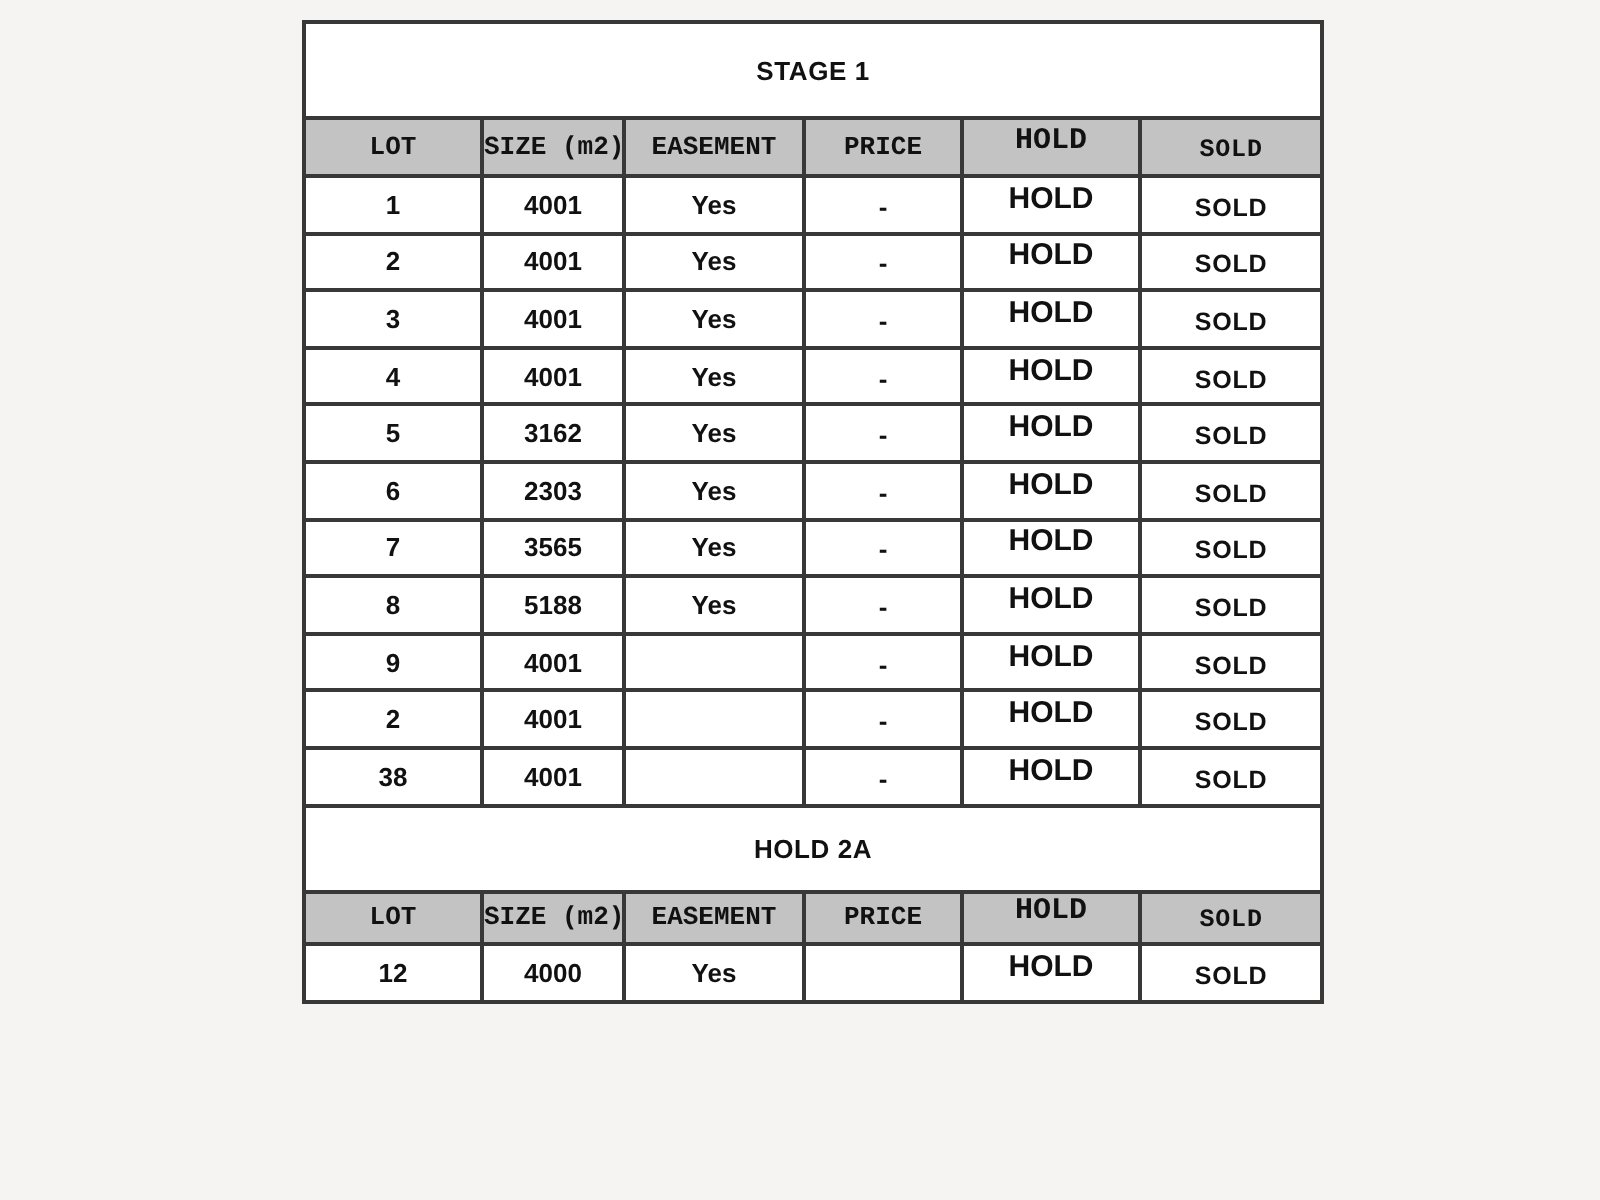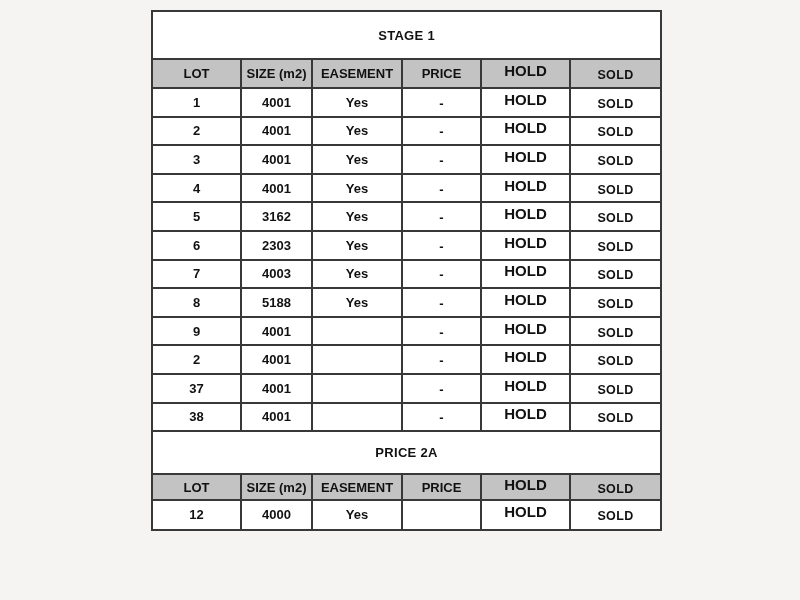--- a/index.html
+++ b/index.html
@@ -30,21 +30,21 @@
     text-align: center;
     vertical-align: middle;
     padding: 0;
     font-weight: bold;
     color: var(--text-col, #111111);
     font-size: 13px;
     overflow: hidden;
     white-space: nowrap;
   }
   td.title-cell { font-size: 14.5px; letter-spacing: 0.3px; }
-  td.head { background: var(--head-fill, #c3c3c3); font-size: 13.5px; }
+  td.head { background: var(--head-fill, #c3c3c3); font-size: 13.5px; font-family: Liberation Mono, monospace; }
   tr.t1 { height: 48px; }
   tr.t2 { height: 43px; }
   tr.h1 { height: 29px; }
   tr.h2 { height: 26px; }
   tr.d1 { height: 28.6px; }
   tr.d2 { height: 29.5px; }
   .hold-txt { position: relative; top: -3px; font-size: 15px; display: inline-block; }
   .sold-txt { position: relative; top: 1px;  font-size: 12.5px; letter-spacing: 0.4px; display: inline-block; }
   .price-txt { position: relative; top: 1px; display: inline-block; }
 </style>
@@ -116,21 +116,21 @@
         <tr class="d1">
           <td><span>6</span></td>
           <td><span>2303</span></td>
           <td><span>Yes</span></td>
           <td><span class="price-txt">-</span></td>
           <td><span class="hold-txt">HOLD</span></td>
           <td><span class="sold-txt">SOLD</span></td>
         </tr>
         <tr class="d1">
           <td><span>7</span></td>
-          <td><span>4003</span></td>
+          <td><span>3565</span></td>
           <td><span>Yes</span></td>
           <td><span class="price-txt">-</span></td>
           <td><span class="hold-txt">HOLD</span></td>
           <td><span class="sold-txt">SOLD</span></td>
         </tr>
         <tr class="d1">
           <td><span>8</span></td>
           <td><span>5188</span></td>
           <td><span>Yes</span></td>
           <td><span class="price-txt">-</span></td>
@@ -147,37 +147,29 @@
         </tr>
         <tr class="d1">
           <td><span>2</span></td>
           <td><span>4001</span></td>
           <td><span></span></td>
           <td><span class="price-txt">-</span></td>
           <td><span class="hold-txt">HOLD</span></td>
           <td><span class="sold-txt">SOLD</span></td>
         </tr>
         <tr class="d1">
-          <td><span>37</span></td>
-          <td><span>4001</span></td>
-          <td><span></span></td>
-          <td><span class="price-txt">-</span></td>
-          <td><span class="hold-txt">HOLD</span></td>
-          <td><span class="sold-txt">SOLD</span></td>
-        </tr>
-        <tr class="d1">
           <td><span>38</span></td>
           <td><span>4001</span></td>
           <td><span></span></td>
           <td><span class="price-txt">-</span></td>
           <td><span class="hold-txt">HOLD</span></td>
           <td><span class="sold-txt">SOLD</span></td>
         </tr>
         <tr class="t2">
-          <td colspan="6" class="title-cell">PRICE 2A</td>
+          <td colspan="6" class="title-cell">HOLD 2A</td>
         </tr>
         <tr class="h2">
           <td class="head"><span>LOT</span></td>
           <td class="head"><span>SIZE (m2)</span></td>
           <td class="head"><span>EASEMENT</span></td>
           <td class="head"><span>PRICE</span></td>
           <td class="head"><span class="hold-txt">HOLD</span></td>
           <td class="head"><span class="sold-txt">SOLD</span></td>
         </tr>
         <tr class="d2">

